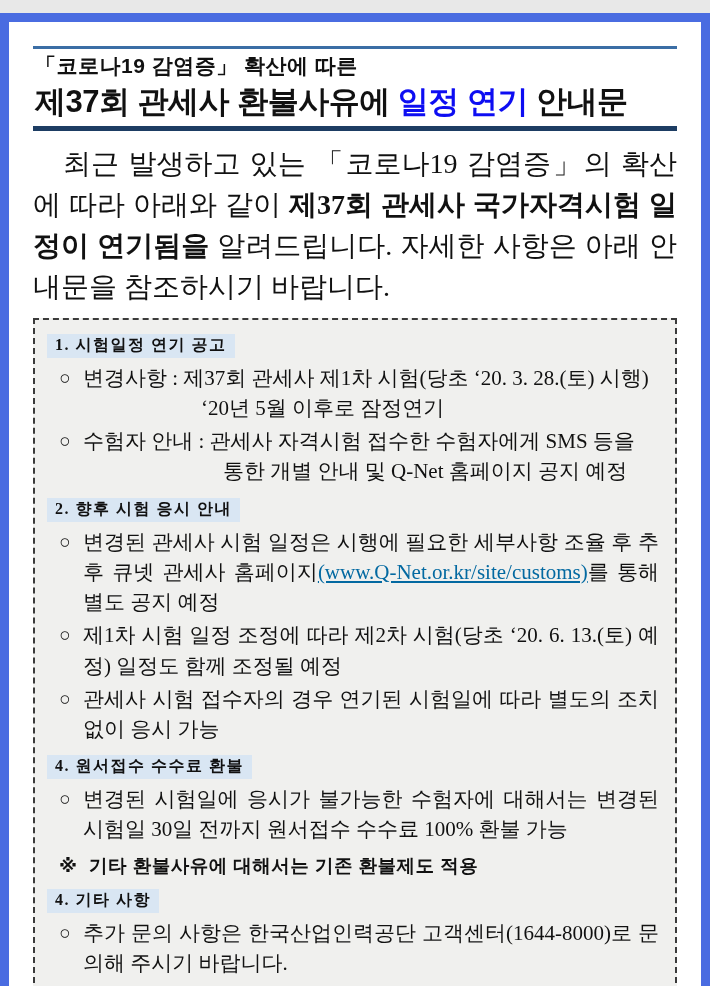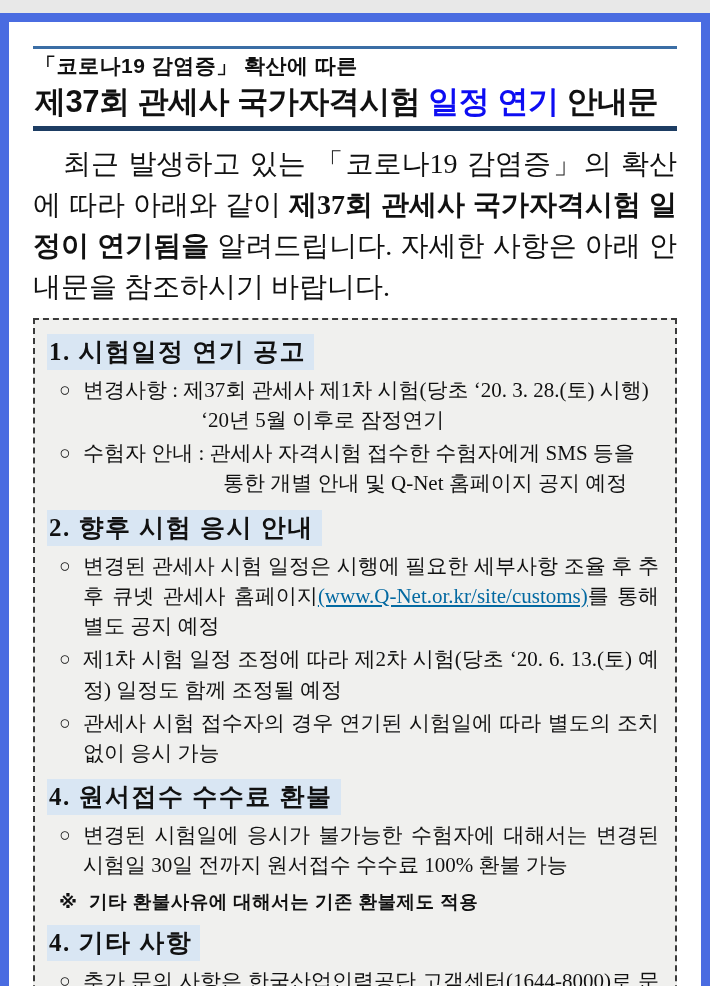--- a/index.html
+++ b/index.html
@@ -32,22 +32,22 @@
     text-indent:30px; margin:12px 0 10px 0;
   }
   .intro .bold { font-weight:bold; }
 
   
   .notice-box {
     border:2px dashed #3a3a3a; background:#f0f0ee;
     padding:6px 14px 10px 12px;
   }
   .section-title {
-    display:inline-block; font-size:25px; font-weight:bold;
-    background:#d9e6f3; padding:1px 8px 2px 2px;
+    display:inline-block; font-size:16px; font-weight:bold;
+    background:#d9e6f3; padding:1px 8px 2px 8px;
     margin:8px 0 2px 0; letter-spacing:1.5px;
   }
   .bullet { display:flex; font-size:21px; line-height:1.44; margin:3px 0; }
   .bullet .marker { flex:none; width:36px; text-align:center; font-size:19px; padding-top:1px; }
   .bullet .text { flex:1; text-align:justify; padding-right:2px; }
   .cont-1 { padding-left:118px; }
   .cont-2 { padding-left:140px; }
   .link { color:#0369a1; text-decoration:underline; cursor:pointer; }
   .note {
     display:flex; font-family:"Liberation Sans","DejaVu Sans",sans-serif;
@@ -68,21 +68,21 @@
   .org { font-size:40px; font-weight:800; color:#1c3e8e; letter-spacing:-1px; line-height:1; }
 </style>
 </head>
 <body>
 
 <div class="page">
 
   <div class="title-block">
     <div class="rule-top"></div>
     <div class="title-sub">「코로나19 감염증」 확산에 따른</div>
-    <div class="title-main"><span>제37회 관세사 국가자격시험 </span><span class="accent">일정 연기</span><span> 안내문</span></div>
+    <div class="title-main"><span>제37회 관세사 환불사유에 </span><span class="accent">일정 연기</span><span> 안내문</span></div>
     <div class="rule-bottom"></div>
   </div>
 
   <p class="intro"><span>최근 발생하고 있는 「코로나19 감염증」의 확산에 따라 아래와 같이 </span><span class="bold">제37회 관세사 국가자격시험 일정이 연기됨을</span><span> 알려드립니다. 자세한 사항은 아래 안내문을 참조하시기 바랍니다.</span></p>
 
   <div class="notice-box">
 
     <div>
       <div class="section-title">1. 시험일정 연기 공고</div>
       <div class="bullet">

